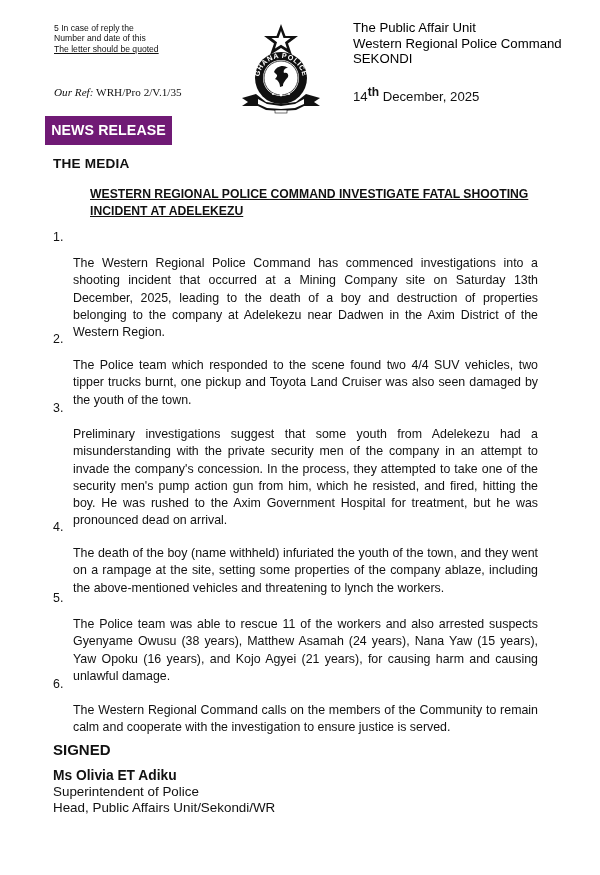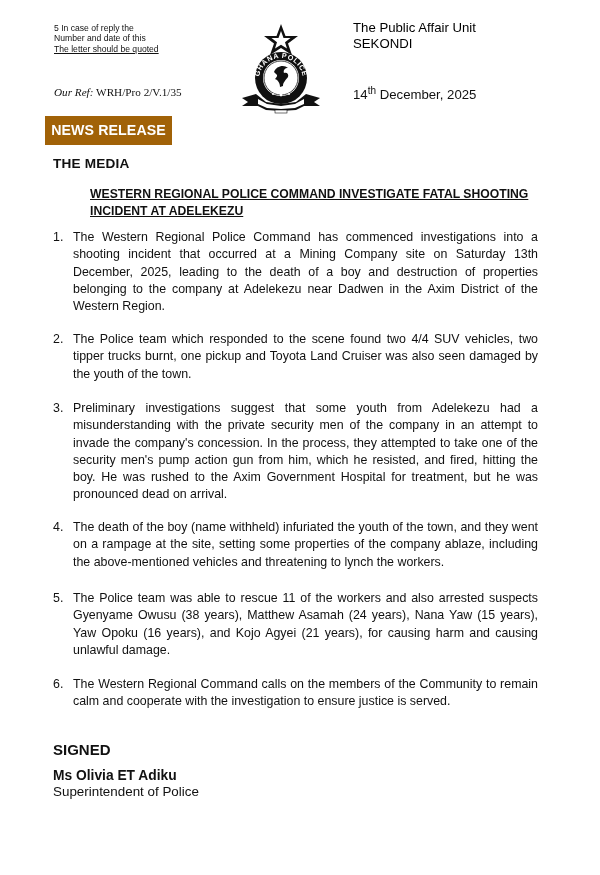--- a/index.html
+++ b/index.html
@@ -60,30 +60,30 @@
       line-height: 15.6px;
       color: #000000;
     }
     .date {
       position: absolute;
       left: 353px;
       top: 85px;
       font-size: 13.2px;
       color: #111;
     }
-    .date sup { font-size: 10px; vertical-align: 5px; }
+    .date sup { font-size: 12px; vertical-align: 5px; font-weight: bold; }
 
     
     .news-release {
       position: absolute;
       left: 45px;
       top: 116px;
       width: 127px;
       height: 29px;
-      background: #a16207;
+      background: #701a75;
       color: #fff;
       font-weight: bold;
       font-size: 14.2px;
       line-height: 29px;
       text-align: center;
       letter-spacing: 0.1px;
     }
 
     .the-media {
       position: absolute;
@@ -116,20 +116,21 @@
       display: flex;
     }
     .para .num {
       width: 20px;
       flex: 0 0 20px;
     }
     .para .text {
       flex: 1;
       text-align: justify;
       text-align-last: left;
+      margin-top: 26px;
     }
 
     .signed {
       position: absolute;
       left: 53px;
       top: 741px;
       font-size: 15px;
       font-weight: bold;
     }
     .signatory {
@@ -184,20 +185,21 @@
       <circle cx="45" cy="73" r="1.4" fill="#fff"></circle>
 
       <path d="M6 76 L 20 72 L 30 80 L 45 82 L 60 80 L 70 72 L 84 76 L 78 80 L 84 84 L 68 84 L 60 88 L 45 89 L 30 88 L 22 84 L 6 84 L 12 80 Z" fill="#111"></path>
       <path d="M22 77 L 31 82 L 45 84 L 59 82 L 68 77 L 68 82 L 59 86 L 45 87 L 31 86 L 22 82 Z" fill="#fff"></path>
       <rect x="39" y="88" width="12" height="3" fill="#fff" stroke="#111" stroke-width="0.6"></rect>
     </svg>
   </div>
 
   <div class="address">
     <div>The Public Affair Unit</div>
+    <div>Western Regional Police Command</div>
     <div>SEKONDI</div>
   </div>
 
   <div class="date">
     <span>14</span><sup>th</sup><span> December, 2025</span>
   </div>
 
   <div class="news-release">NEWS RELEASE</div>
 
   <div class="the-media">THE MEDIA</div>
@@ -232,15 +234,16 @@
   <div class="para" style="top:676px;">
     <span class="num">6.</span>
     <span class="text">The Western Regional Command calls on the members of the Community to remain calm and cooperate with the investigation to ensure justice is served.</span>
   </div>
 
   <div class="signed">SIGNED</div>
 
   <div class="signatory">
     <div class="name">Ms Olivia ET Adiku</div>
     <div>Superintendent of Police</div>
+    <div>Head, Public Affairs Unit/Sekondi/WR</div>
   </div>
 
 </div>
 
 </body></html>

